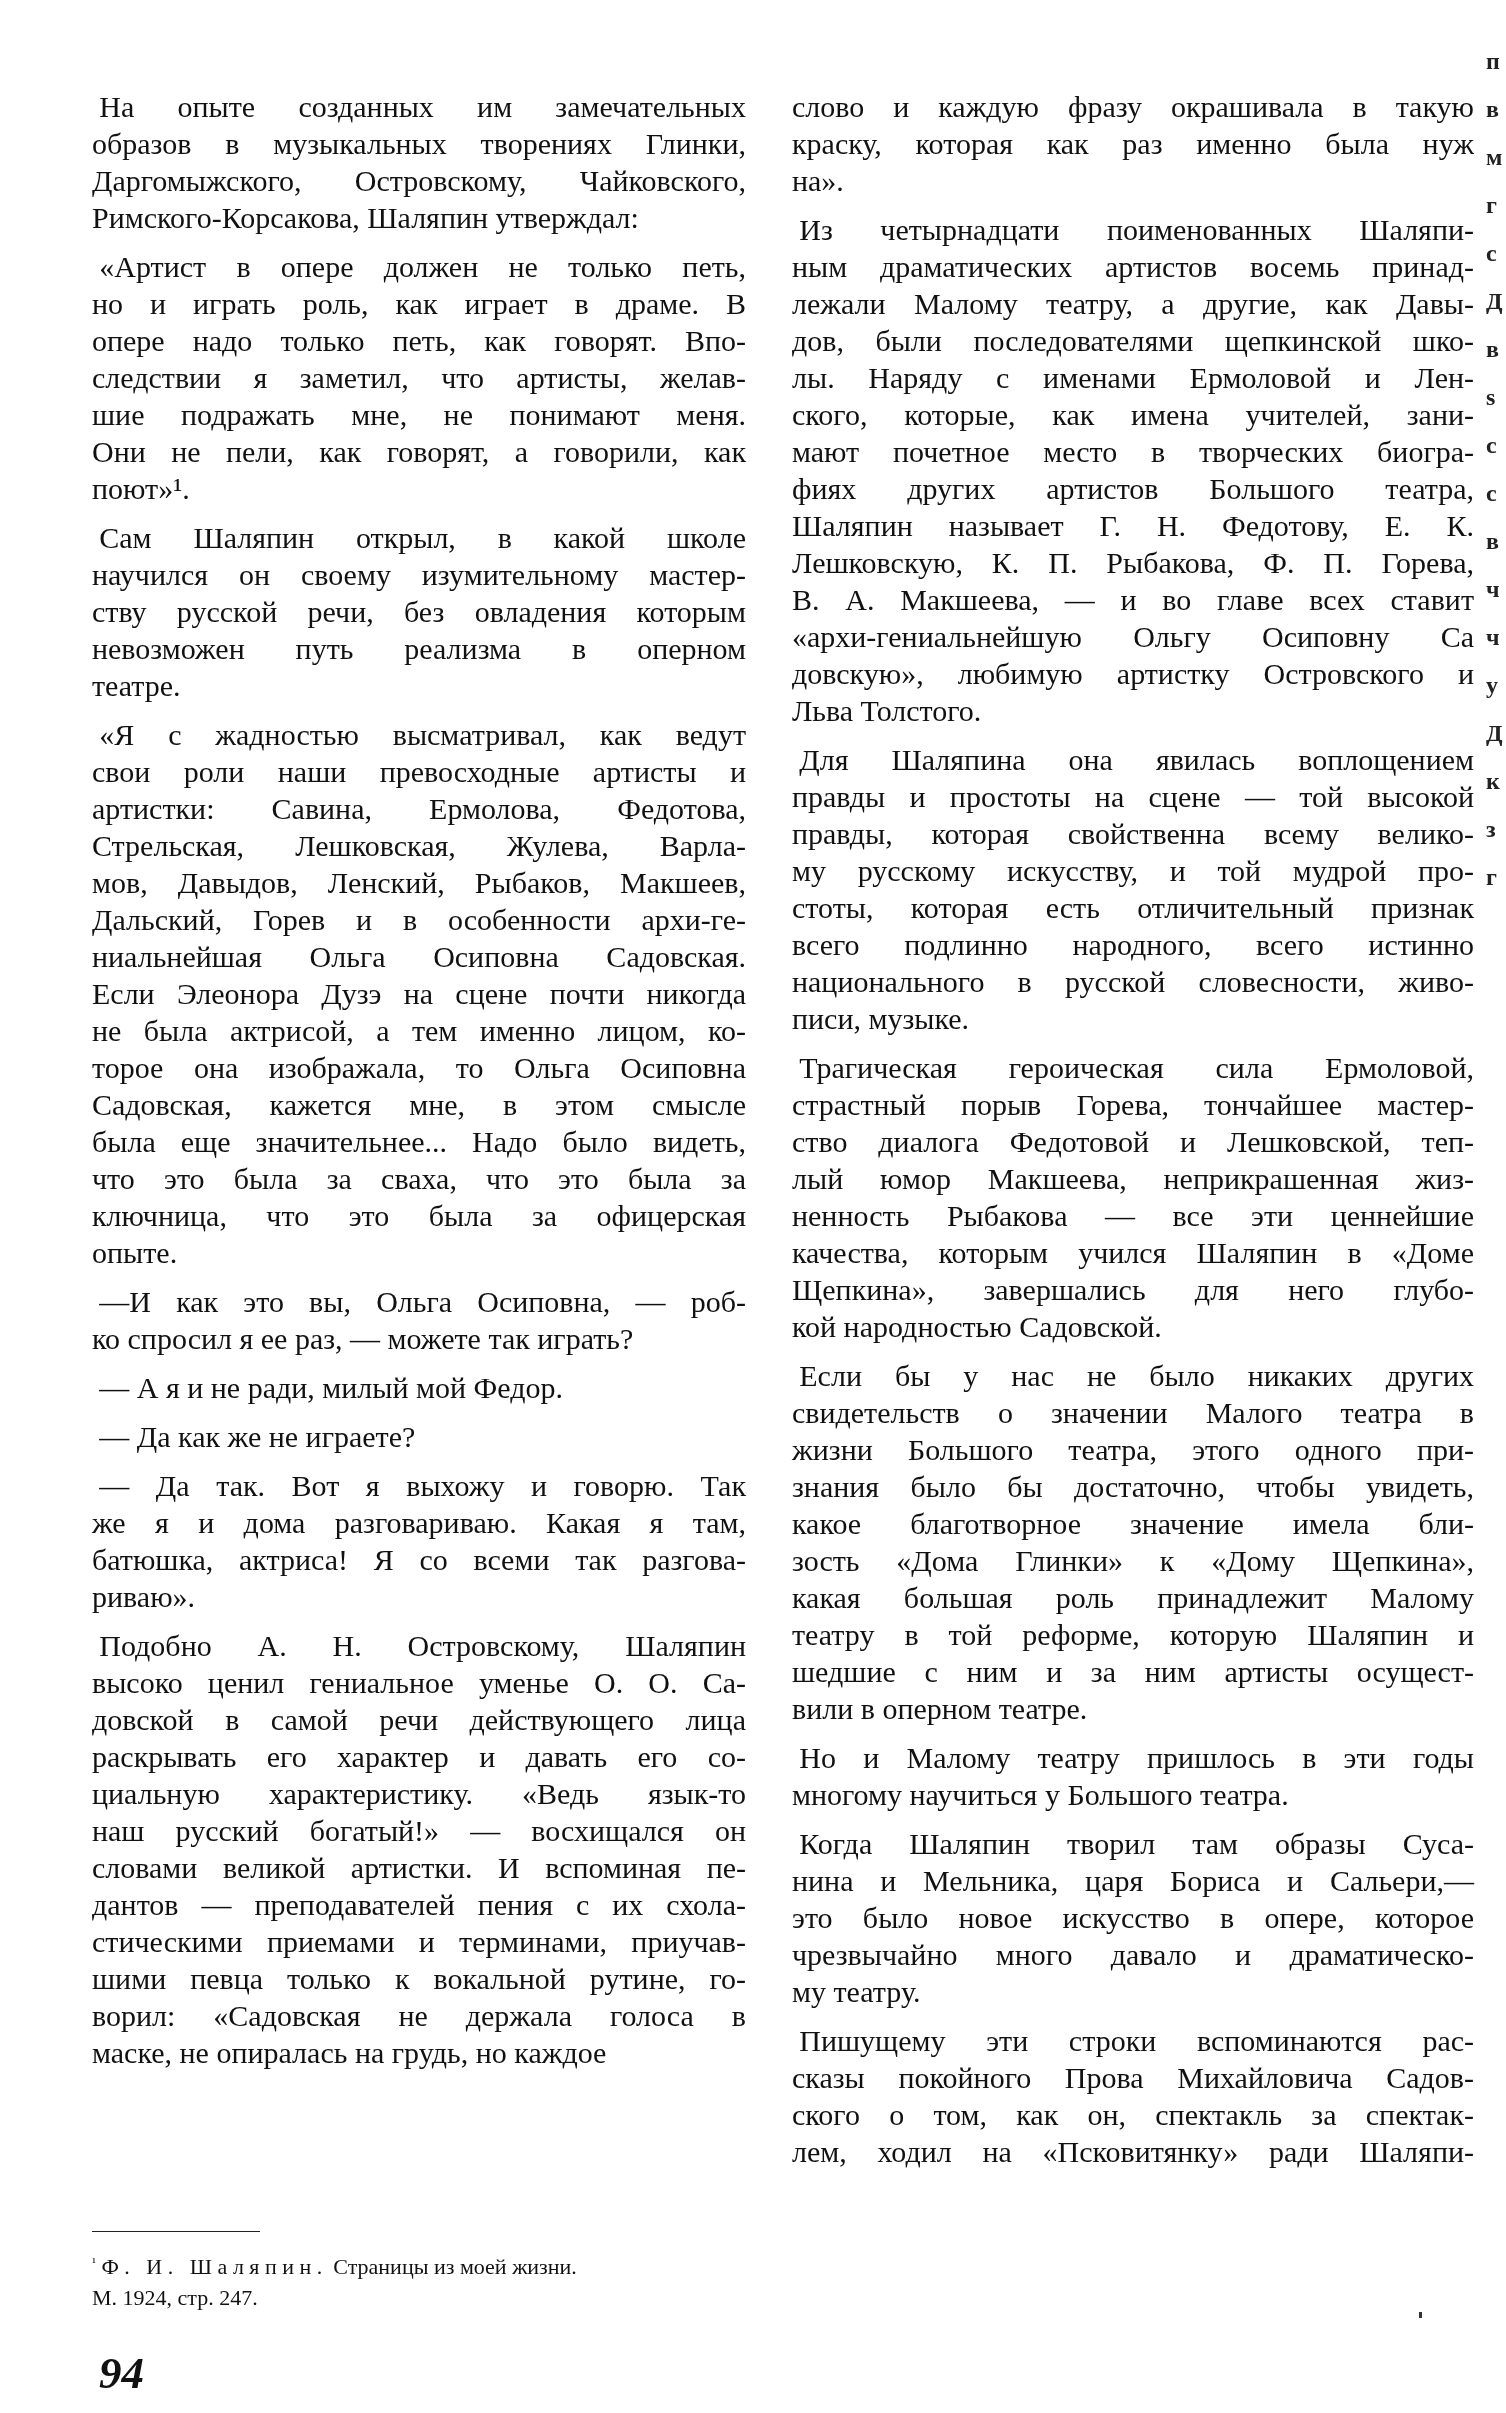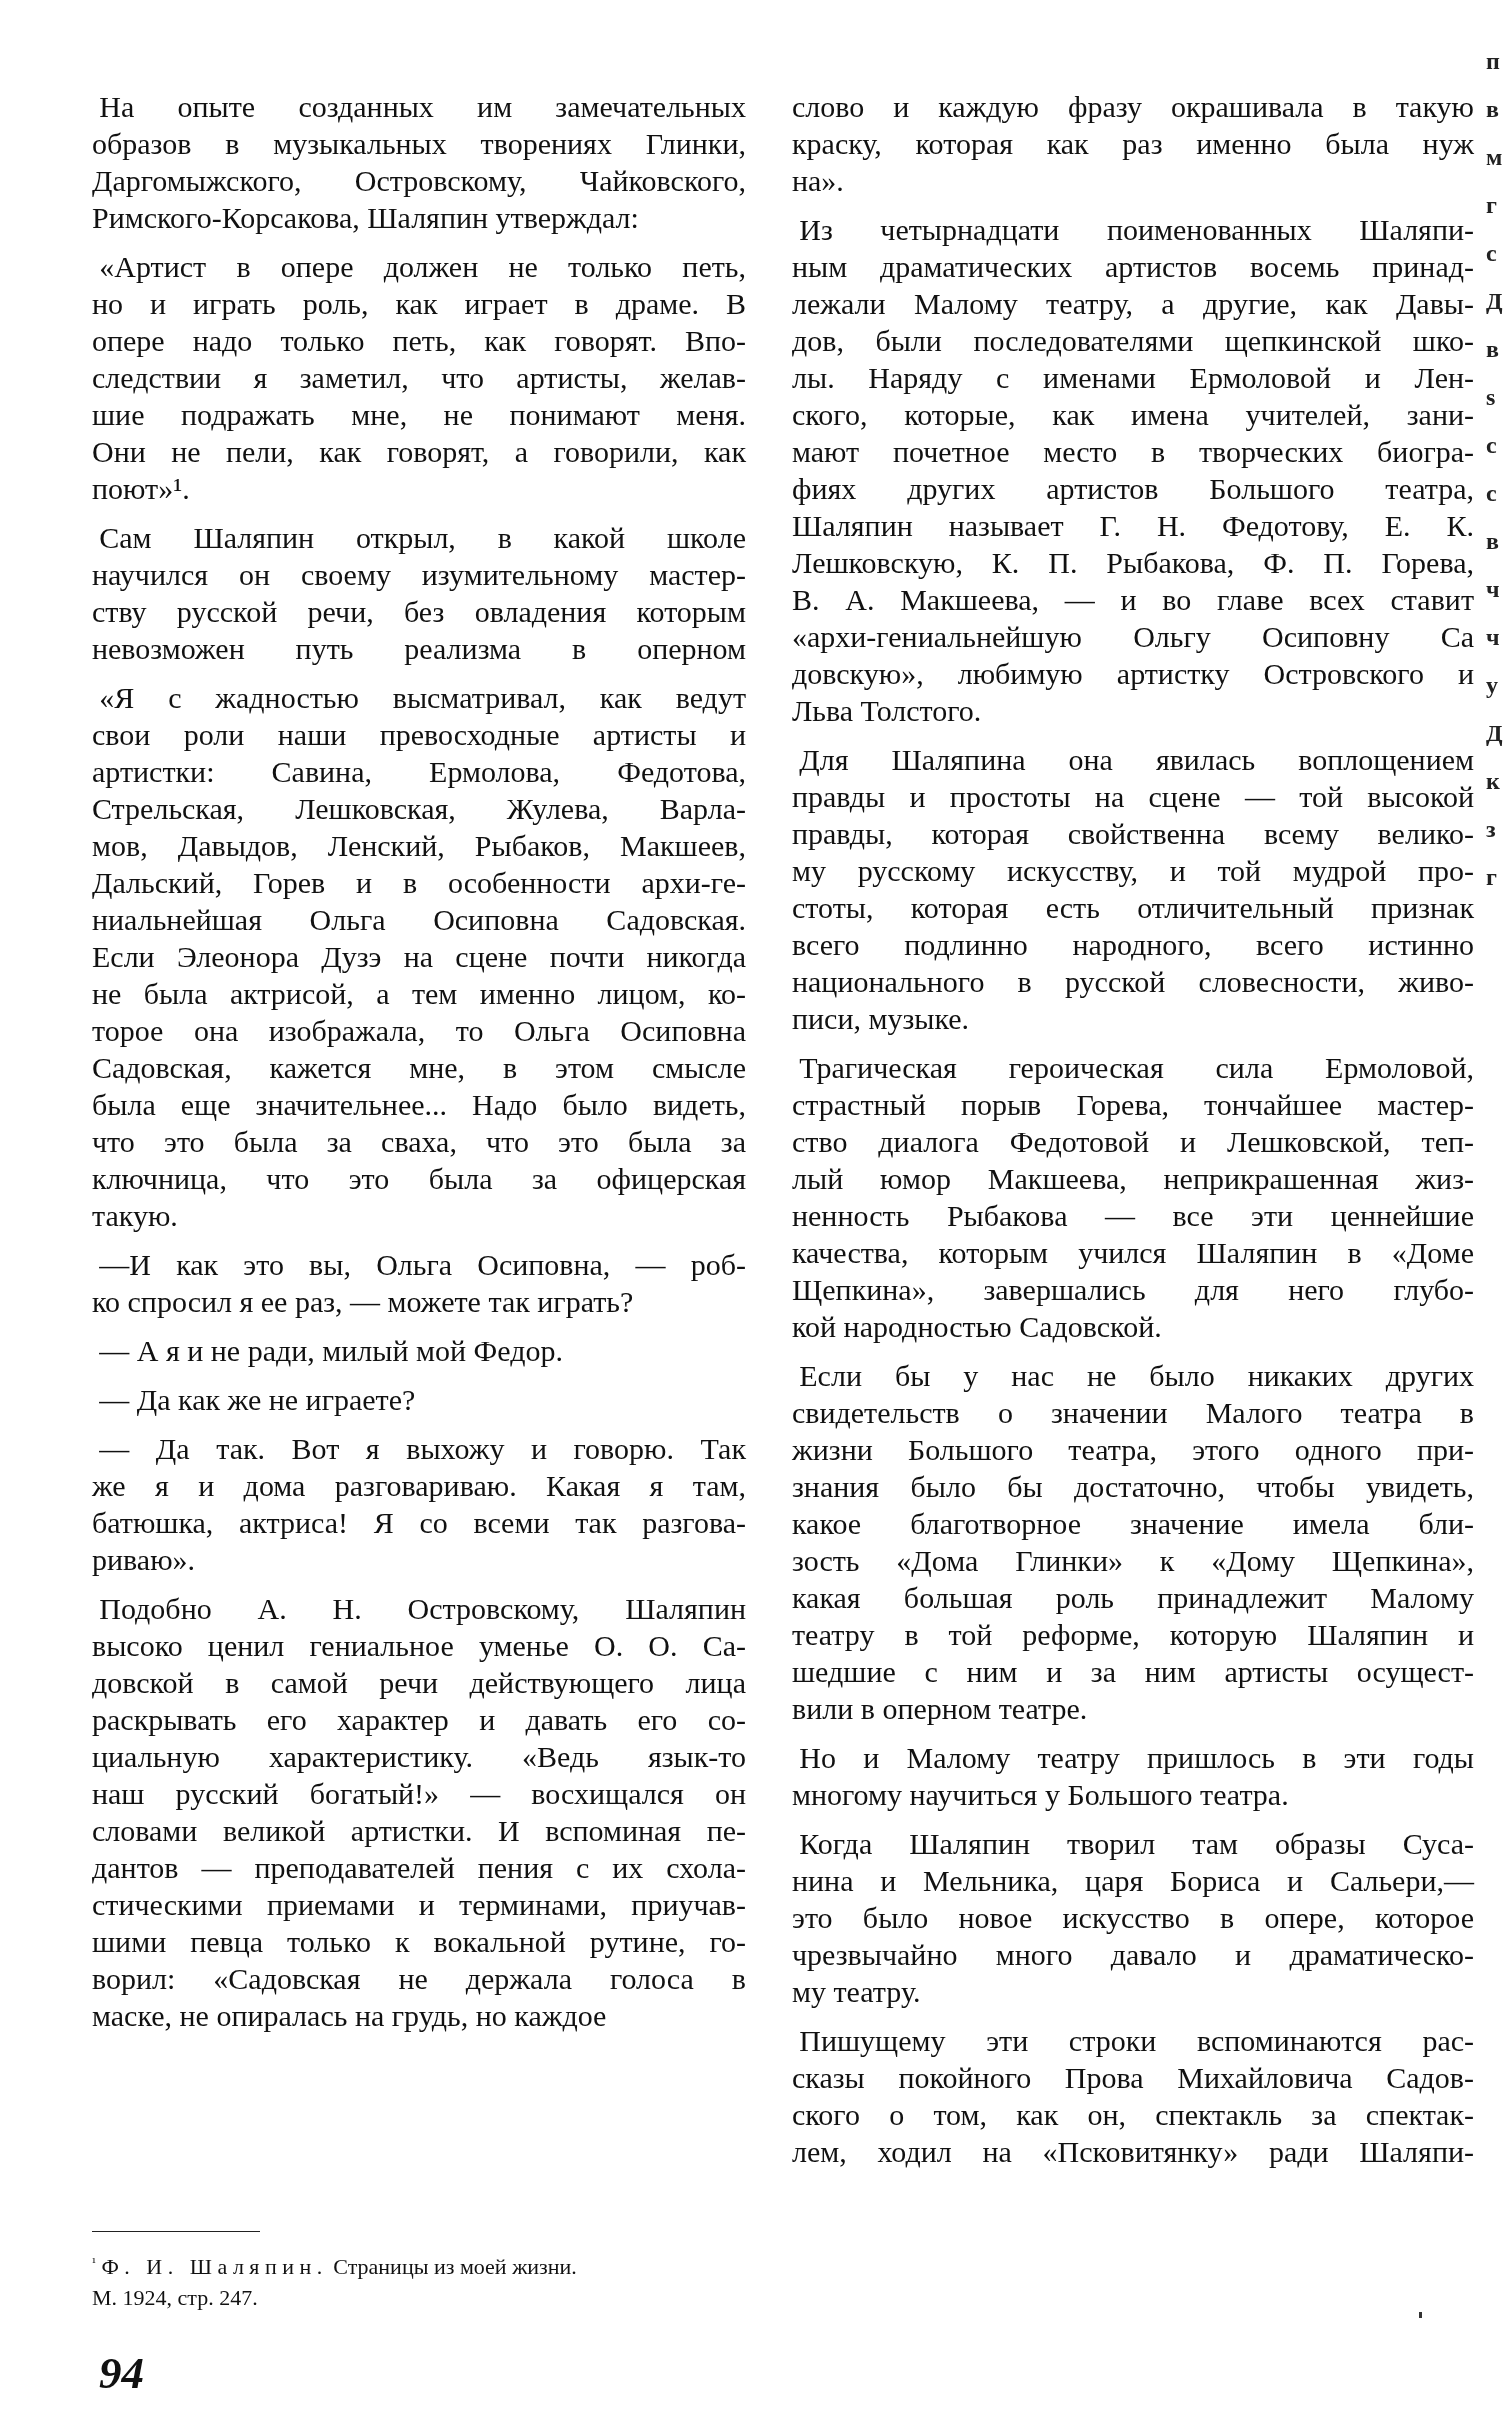--- a/index.html
+++ b/index.html
@@ -63,37 +63,38 @@
         <span class="line">следствии я заметил, что артисты, желав-</span>
         <span class="line">шие подражать мне, не понимают меня.</span>
         <span class="line">Они не пели, как говорят, а говорили, как</span>
         <span class="line last">поют»¹.</span>
       </div>
       <div class="para">
         <span class="line indent">Сам Шаляпин открыл, в какой школе</span>
         <span class="line">научился он своему изумительному мастер-</span>
         <span class="line">ству русской речи, без овладения которым</span>
         <span class="line">невозможен путь реализма в оперном</span>
+        <span class="line last">театре.</span>
       </div>
       <div class="para">
         <span class="line indent">«Я с жадностью высматривал, как ведут</span>
         <span class="line">свои роли наши превосходные артисты и</span>
         <span class="line">артистки: Савина, Ермолова, Федотова,</span>
         <span class="line">Стрельская, Лешковская, Жулева, Варла-</span>
         <span class="line">мов, Давыдов, Ленский, Рыбаков, Макшеев,</span>
         <span class="line">Дальский, Горев и в особенности архи-ге-</span>
         <span class="line">ниальнейшая Ольга Осиповна Садовская.</span>
         <span class="line">Если Элеонора Дузэ на сцене почти никогда</span>
         <span class="line">не была актрисой, а тем именно лицом, ко-</span>
         <span class="line">торое она изображала, то Ольга Осиповна</span>
         <span class="line">Садовская, кажется мне, в этом смысле</span>
         <span class="line">была еще значительнее... Надо было видеть,</span>
         <span class="line">что это была за сваха, что это была за</span>
         <span class="line">ключница, что это была за офицерская</span>
-        <span class="line last">такую.</span>
+        <span class="line last">опыте.</span>
       </div>
       <div class="para">
         <span class="line indent">—И как это вы, Ольга Осиповна, — роб-</span>
         <span class="line last">ко спросил я ее раз, — можете так играть?</span>
       </div>
       <div class="para">
         <span class="line last indent">— А я и не ради, милый мой Федор.</span>
       </div>
       <div class="para">
         <span class="line last indent">— Да как же не играете?</span>

